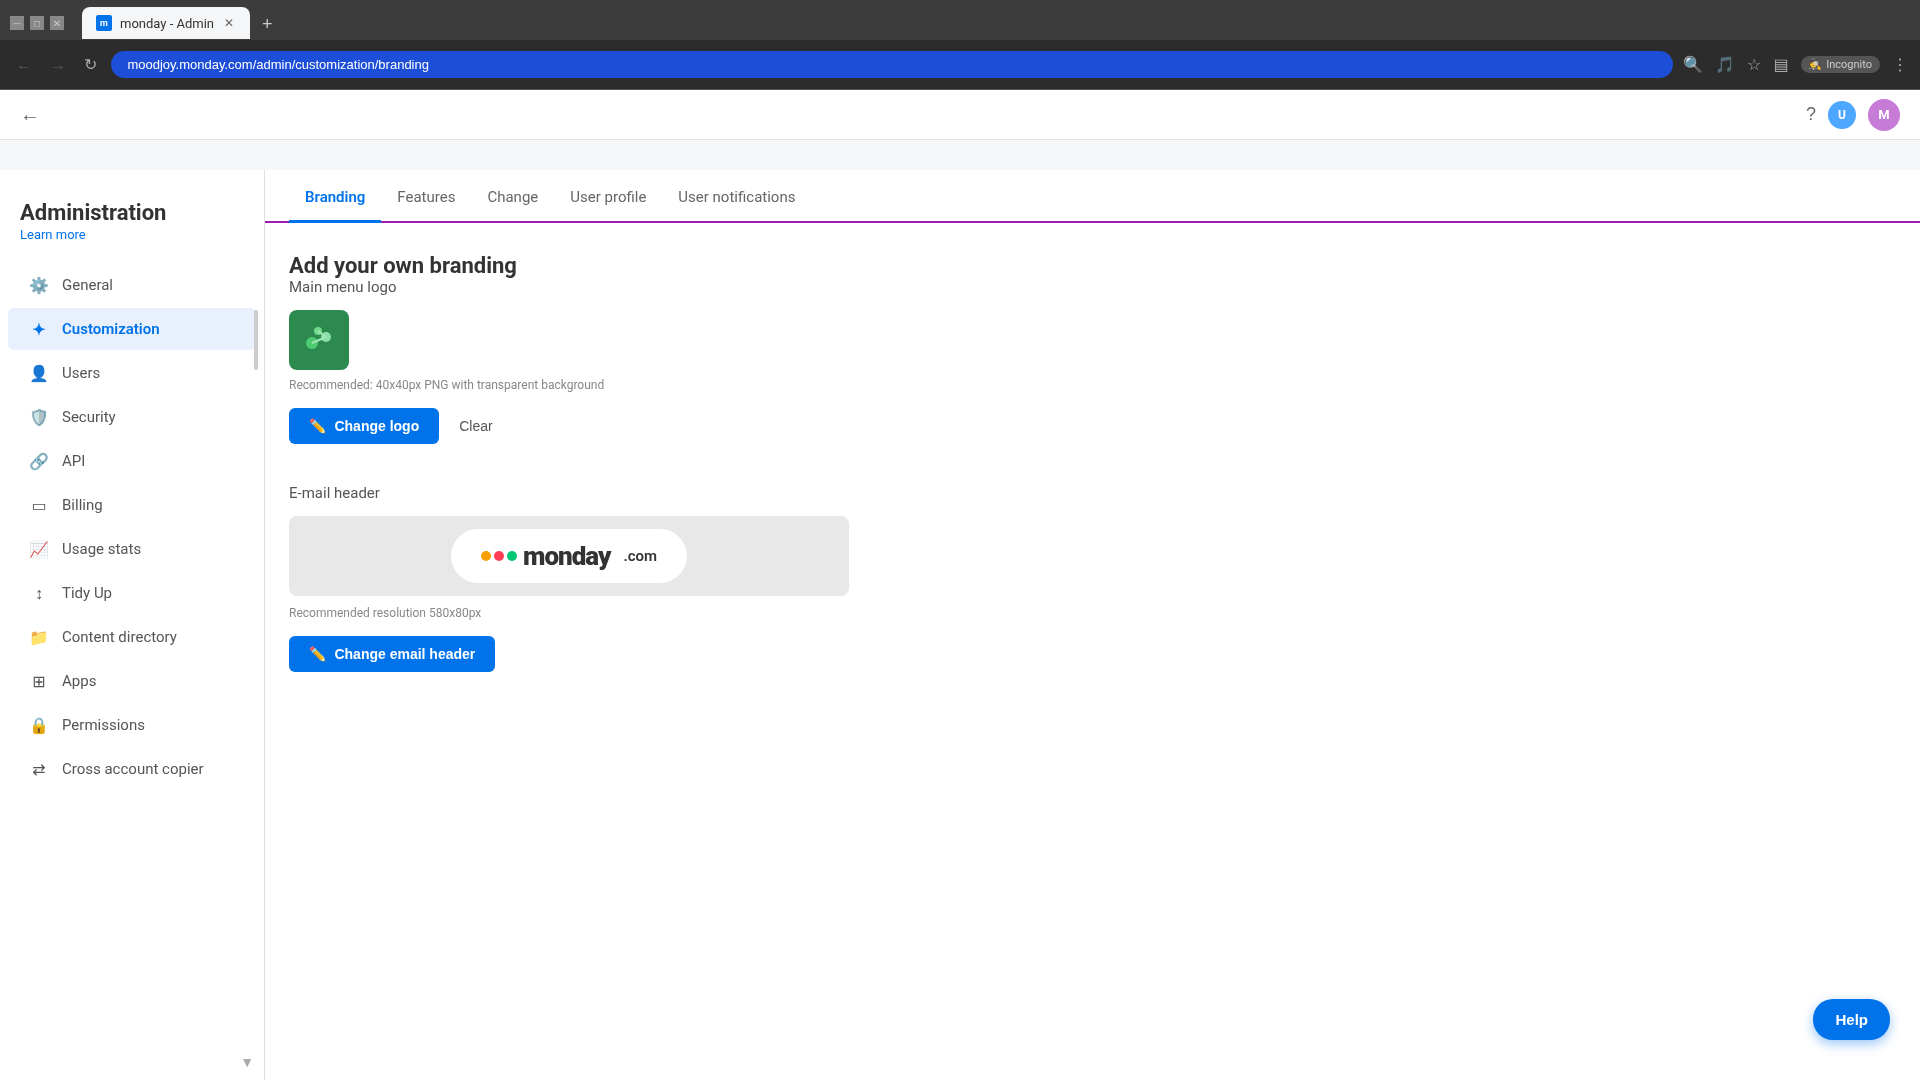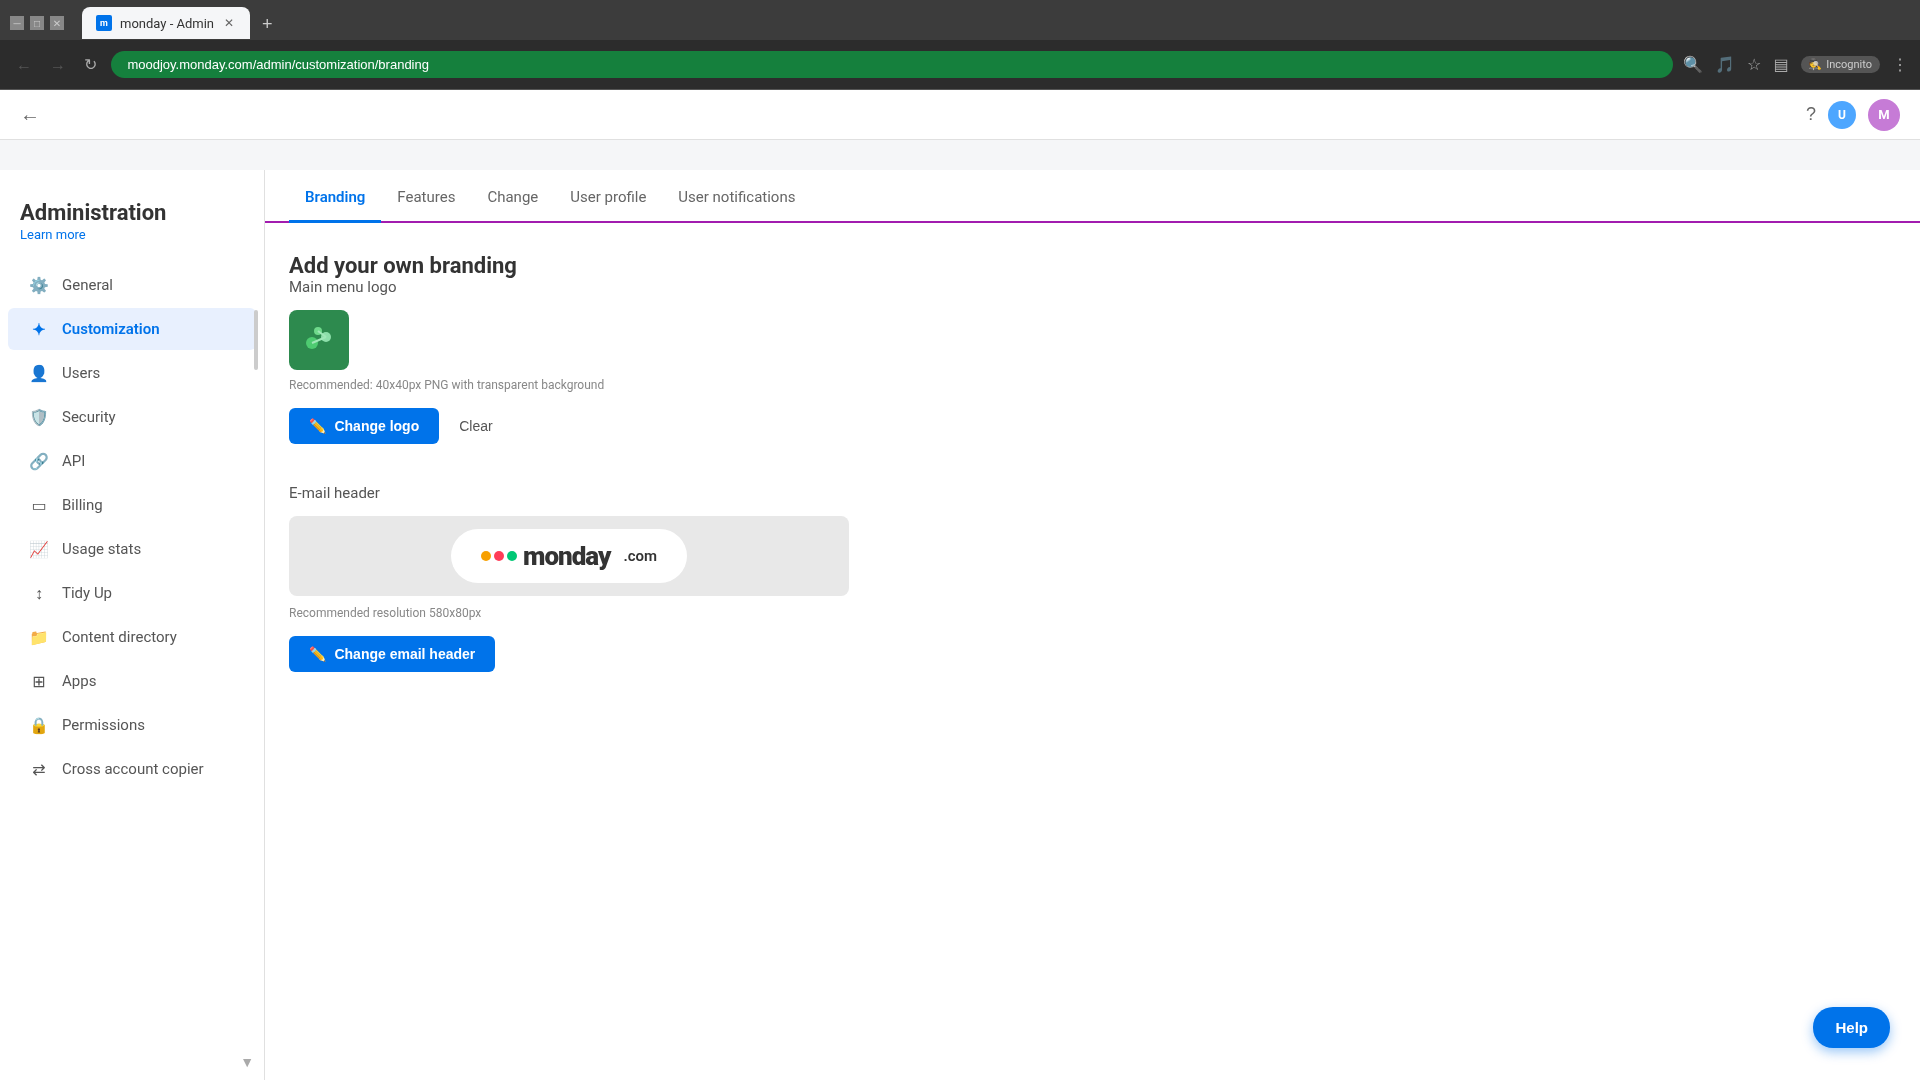--- a/index.html
+++ b/index.html
@@ -101,21 +101,21 @@
       color: #aaa;
       font-size: 16px;
       cursor: pointer;
       padding: 4px;
       display: flex;
       align-items: center;
     }
     .nav-btn.disabled { color: #555; cursor: default; }
     .url-bar {
       flex: 1;
-      background: #15803d;
+      background: #1d4ed8;
       border: none;
       border-radius: 20px;
       padding: 6px 16px;
       color: #fff;
       font-size: 13px;
       outline: none;
     }
     .browser-actions {
       display: flex;
       gap: 12px;
@@ -376,21 +376,21 @@
     }
     .dot {
       width: 10px;
       height: 10px;
       border-radius: 50%;
     }
 
     
     .help-button {
       position: fixed;
-      bottom: 32px;
+      bottom: 40px;
       right: 30px;
       background: #0073ea;
       color: white;
       border: none;
       border-radius: 20px;
       padding: 12px 22px;
       font-size: 15px;
       font-weight: 600;
       cursor: pointer;
       box-shadow: 0 4px 12px rgba(0,115,234,0.4);

